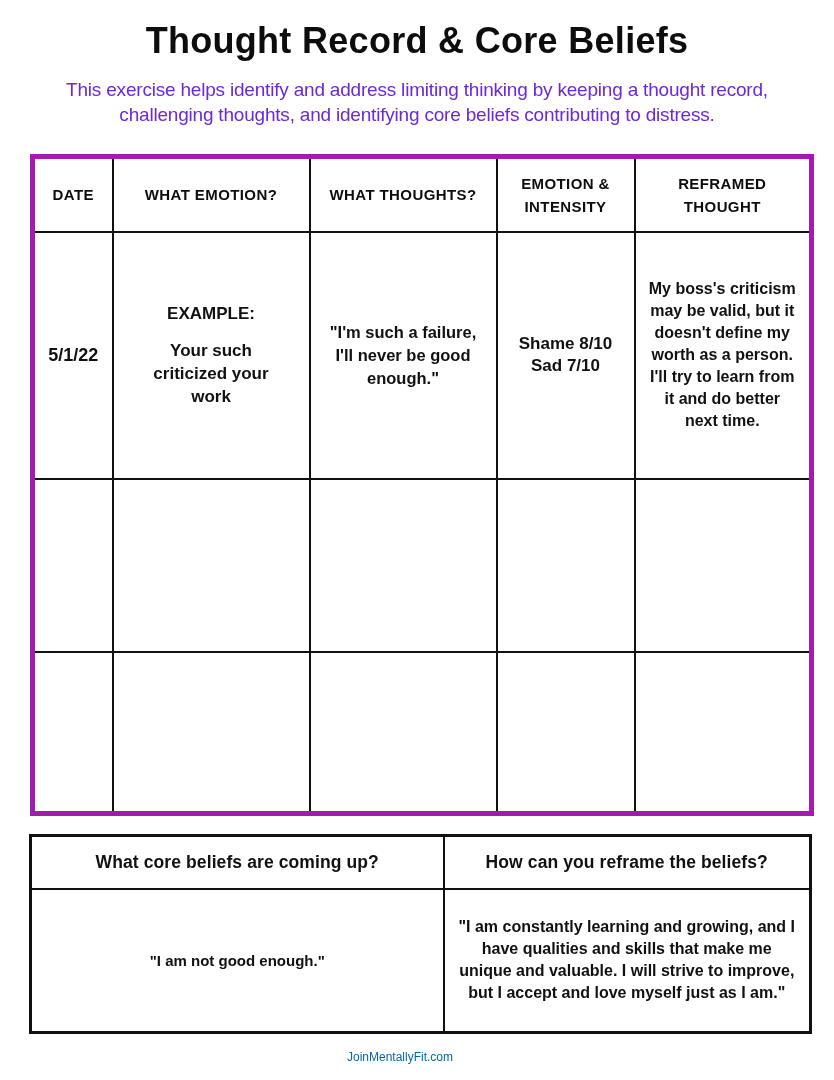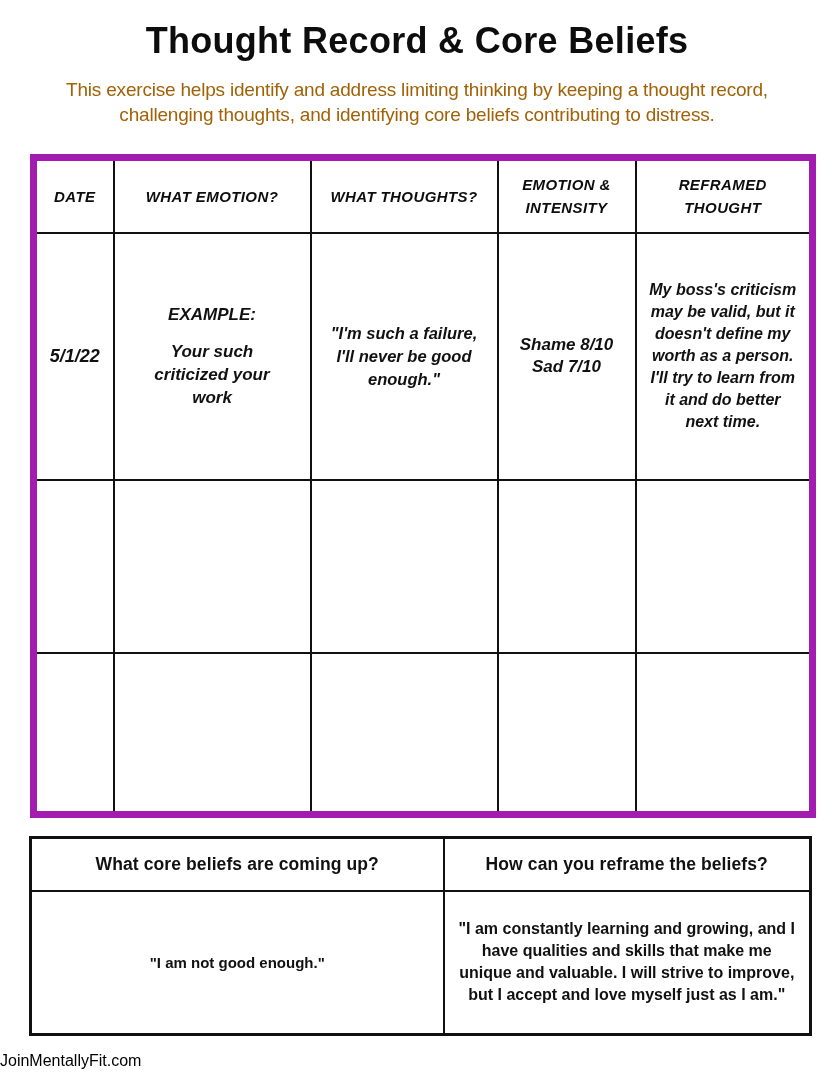--- a/index.html
+++ b/index.html
@@ -30,30 +30,29 @@
     color: #0d0d0d;
   }
   .subtitle {
     width: 745px;
     margin: 15px auto 0 auto;
     text-align: center;
     font-size: 19px;
     line-height: 25px;
     letter-spacing: -0.2px;
     font-weight: 400;
-    color: #a16207;
+    color: #6d28d9;
   }
 
   
   table { border-collapse: collapse; table-layout: fixed; }
   .main-table {
     width: 779px;
     margin: 27px 0 16px 30px;
-    border: 7px solid #a21caf;
-    font-style: italic;
+    border: 5px solid #a21caf;
   }
   .main-table th, .main-table td {
     border: 2px solid #111;
     vertical-align: middle;
     text-align: center;
     overflow: hidden;
   }
   .main-table thead tr { height: 75px; }
   .main-table .example-row { height: 247px; }
   .main-table .empty-row-1 { height: 173px; }
@@ -88,24 +87,24 @@
   }
   .beliefs-table thead tr { height: 53px; }
   .beliefs-table tbody tr { height: 144px; }
   .beliefs-table th { font-size: 17.5px; font-weight: 700; letter-spacing: 0.1px; }
   .belief-cell  { font-size: 15px; font-weight: 700; }
   .reframe-cell { font-size: 16px; font-weight: 700; padding: 0 12px; line-height: 22px; }
 
   .footer {
     margin-top: 16px;
     padding-right: 34px;
-    text-align: left;
-    font-size: 16px;
+    text-align: center;
+    font-size: 12px;
     font-weight: 400;
-    color: #000000;
+    color: #0369a1;
   }
 </style>
 </head>
 <body>
 
 <div class="page">
 
   <h1 class="title">Thought Record &amp; Core Beliefs</h1>
 
   <p class="subtitle">This exercise helps identify and address limiting thinking by keeping a thought record, challenging thoughts, and identifying core beliefs contributing to distress.</p>

